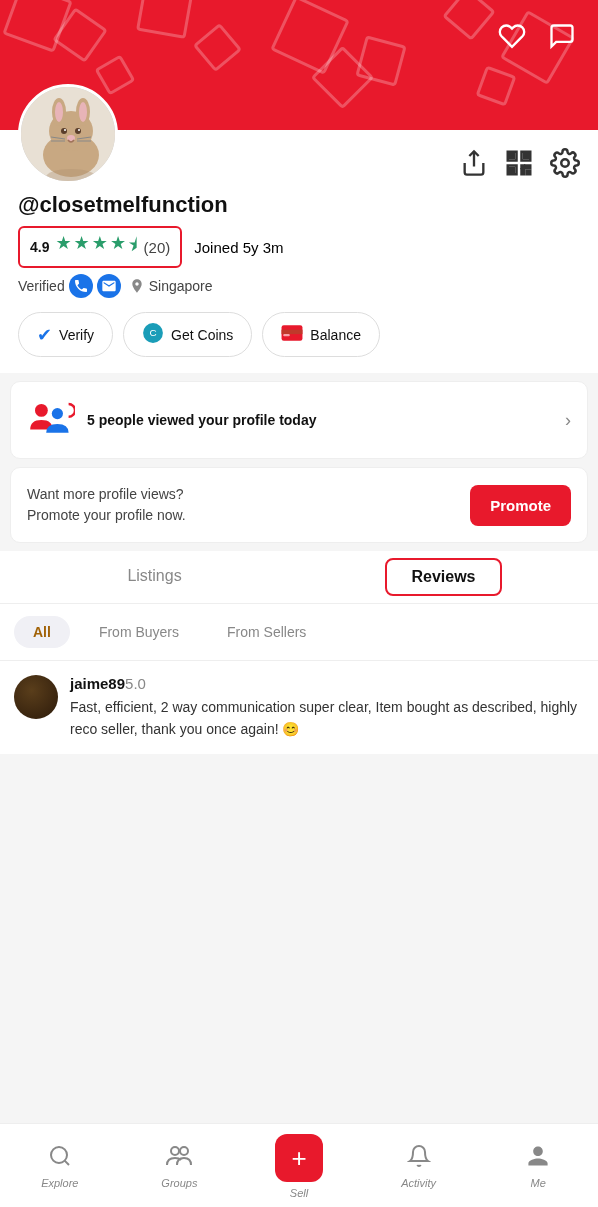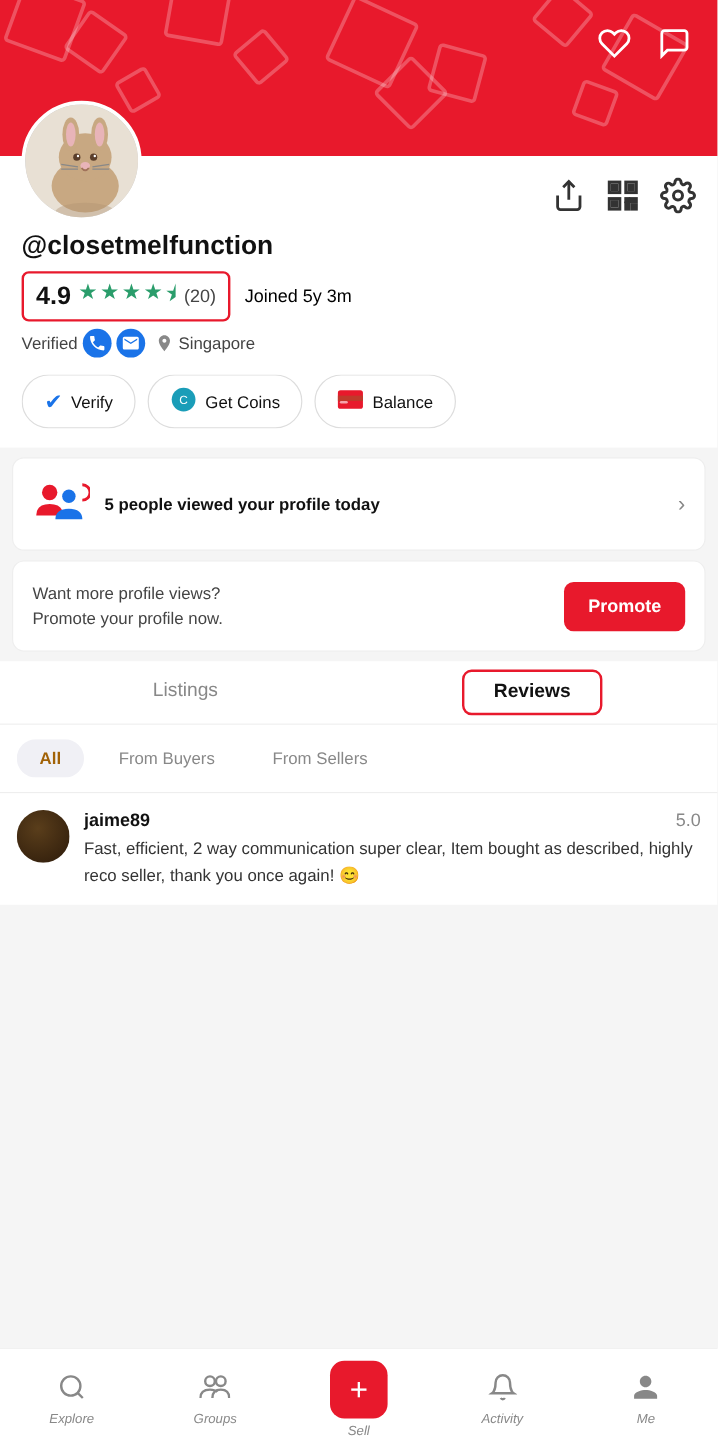--- a/index.html
+++ b/index.html
@@ -94,21 +94,21 @@
     }
     .rating-box {
       display: flex;
       align-items: center;
       gap: 6px;
       border: 2px solid #e8192c;
       border-radius: 6px;
       padding: 4px 10px;
     }
     .rating-num {
-      font-size: 21px;
+      font-size: 14px;
       font-weight: 600;
       color: #111;
     }
     .stars {
       display: flex;
       gap: 2px;
     }
     .star {
       font-size: 18px;
       color: #2a9d6b;
@@ -303,21 +303,21 @@
     .review-avatar-inner {
       width: 100%;
       height: 100%;
       background: radial-gradient(circle at 40% 35%, #5a3e1b 0%, #2c1a0a 100%);
     }
     .review-content {
       flex: 1;
     }
     .review-header {
       display: flex;
-      justify-content: space-between;
+      justify-content: flex-start;
       align-items: center;
     }
     .reviewer-name {
       font-size: 15px;
       font-weight: 600;
       color: #111;
     }
     .review-score {
       font-size: 15px;
       color: #888;

